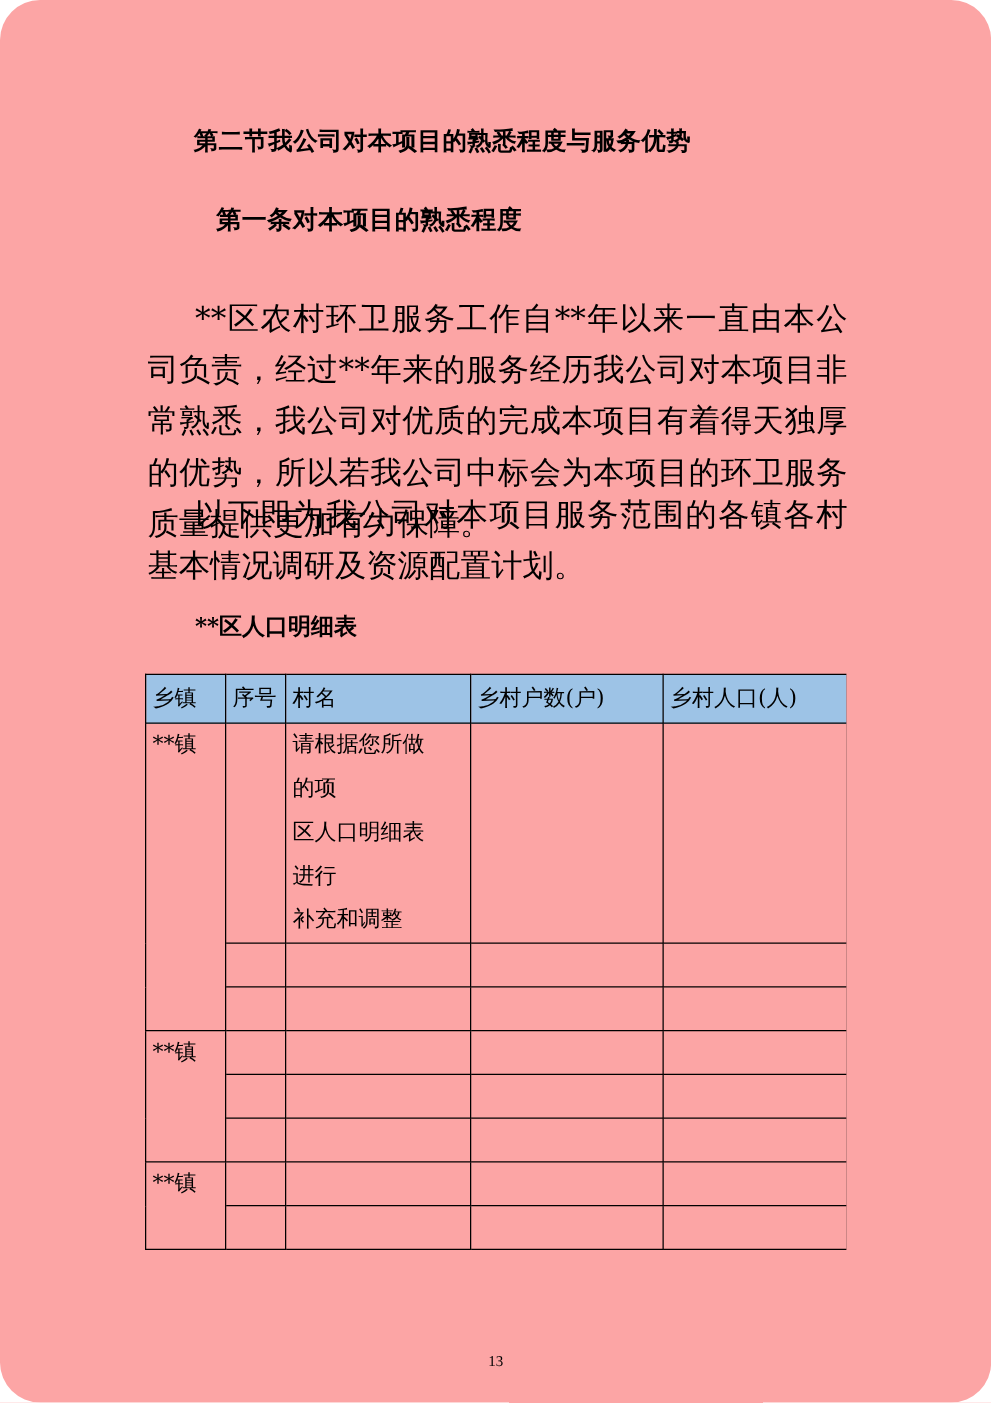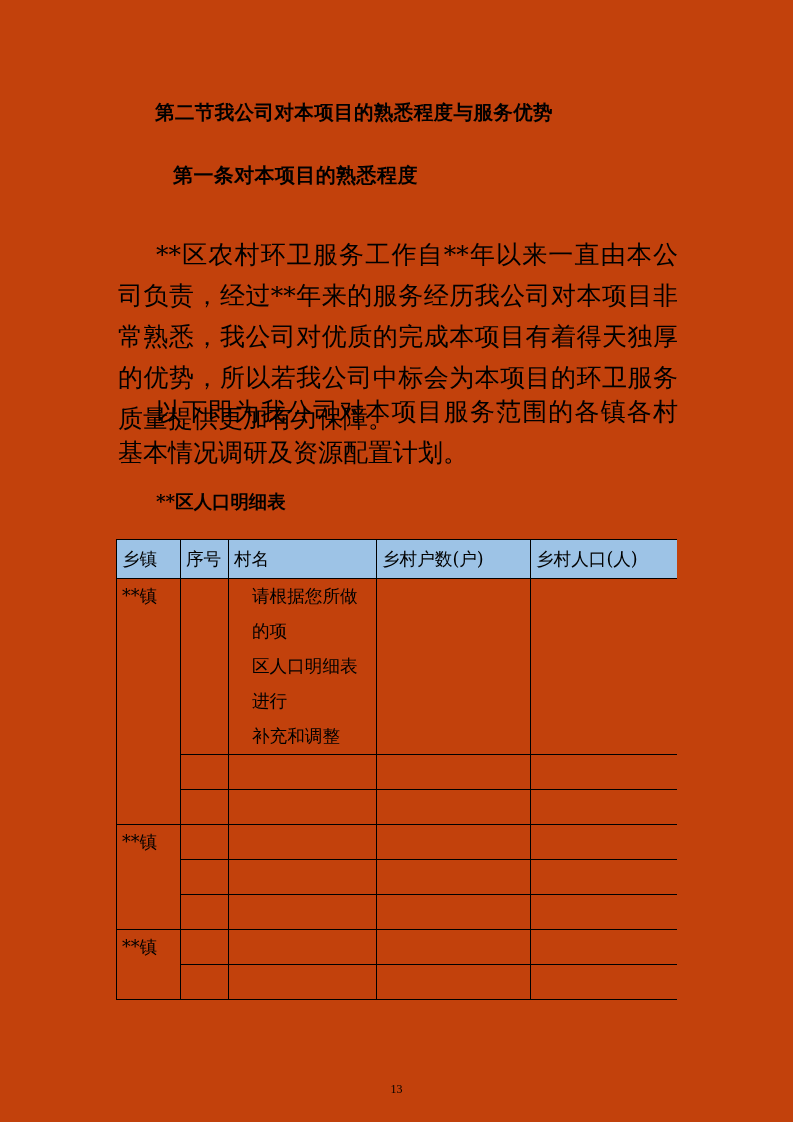--- a/index.html
+++ b/index.html
@@ -8,23 +8,24 @@
     background: #ffffff;
   }
   body {
     font-family: "DejaVu Serif", "Liberation Serif", serif;
     color: #000000;
   }
   .page {
     position: relative;
     width: 793px;
     height: 1122px;
-    background: #c2410c;
+    background: #fca5a5;
     overflow: hidden;
     box-sizing: border-box;
+    border-radius: 32px;
   }
   .content {
     position: absolute;
     left: 116px;
     top: 0;
     width: 561px;
   }
 
   
   .heading-1 {
@@ -113,21 +114,21 @@
 
   td.town-cell {
     vertical-align: middle;
     text-align: left;
   }
   td.village-multiline {
     line-height: 41px;
     padding-top: 3px;
     padding-bottom: 3px;
   }
-  td.village-multiline div { white-space: nowrap; margin-left: 18px; }
+  td.village-multiline div { white-space: nowrap; }
   tr.blank-row td { height: 35px; }
 
   
   .table-clip {
     position: absolute;
     left: 0;
     top: 528px;
     width: 561px;
     height: 476px;
     overflow: hidden;

